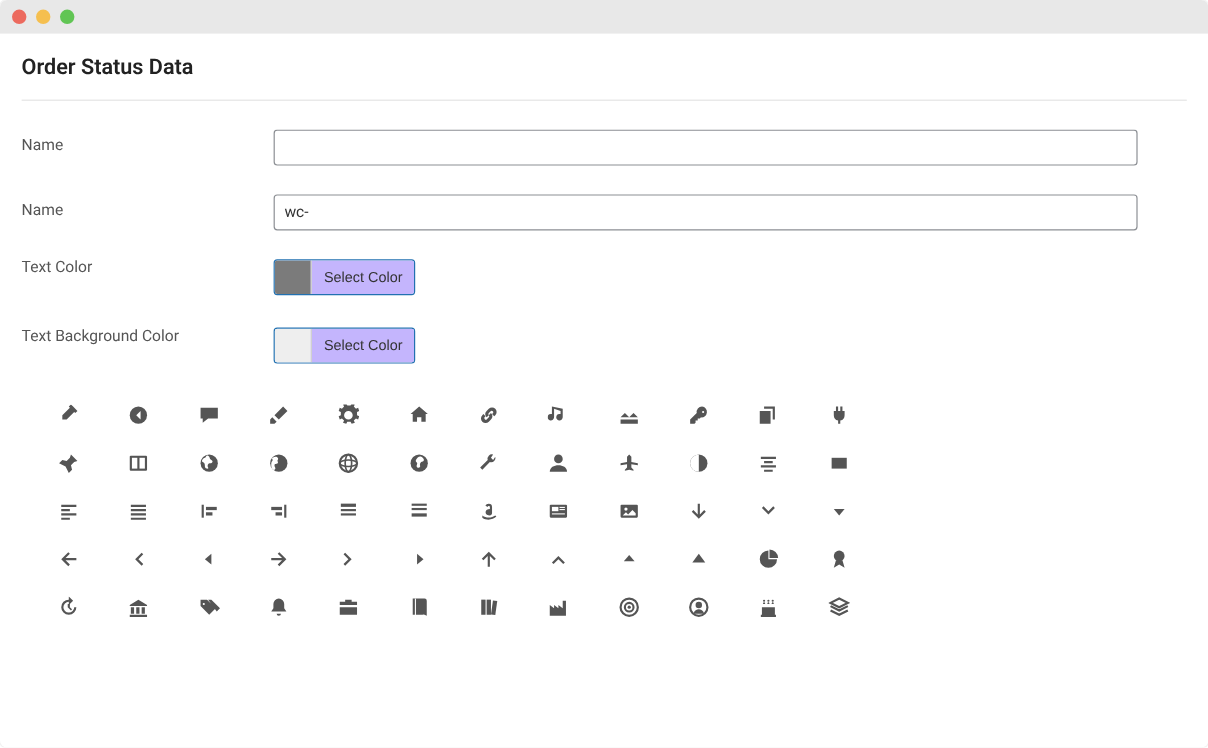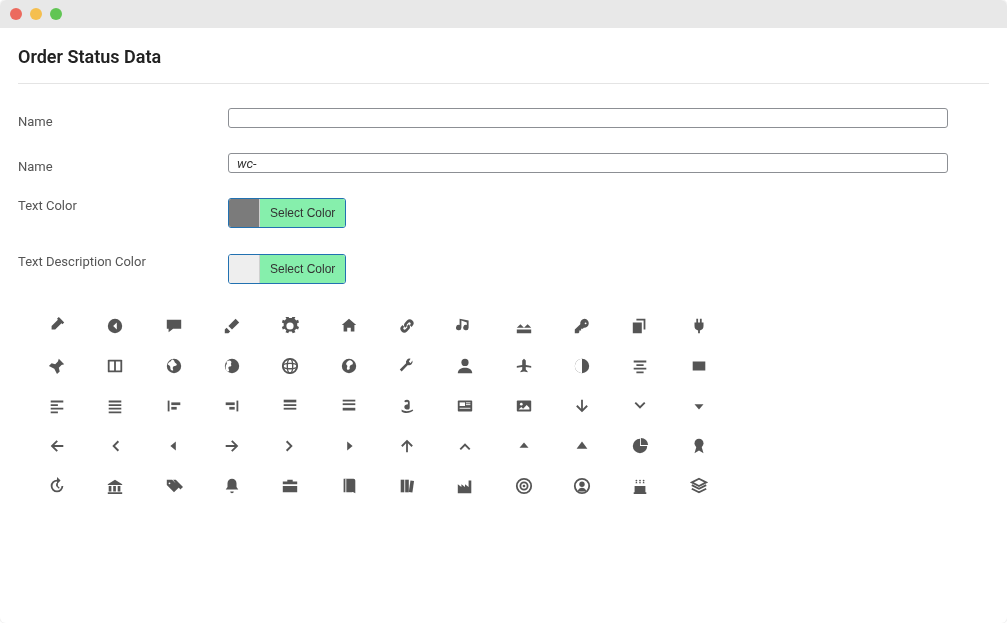--- a/index.html
+++ b/index.html
@@ -71,38 +71,38 @@
   input[type=text], textarea {
     width: 100%;
     border: 1px solid #8c8f94;
     border-radius: 3px;
     padding: 5px 8px;
     font-size: 13px;
     font-family: inherit;
     background: #fff;
     color: #333;
   }
-  input[type=text] { height: 20px; font-style: italic; }
+  input[type=text] { height: 30px; }
   textarea { height: 44px; resize: both; }
 
   .color-picker {
     display: inline-flex;
     border: 1px solid #2271b1;
     border-radius: 3px;
     overflow: hidden;
     align-items: stretch;
   }
   .color-swatch {
     width: 30px;
     background: #888;
   }
   .select-color-btn {
     padding: 0 10px;
     font-size: 12px;
-    background: #86efac;
+    background: #c4b5fd;
     border: none;
     border-left: 1px solid #d0d0d0;
     cursor: pointer;
     color: #333;
     display: flex;
     align-items: center;
     height: 28px;
   }
 
   .icon-row {
@@ -180,21 +180,21 @@
         <div class="label" style="padding-top:0">Text Color</div>
         <div class="field">
           <div class="color-picker">
             <div class="color-swatch" style="background:#7b7b7b"></div>
             <button class="select-color-btn">Select Color</button>
           </div>
         </div>
       </div>
 
       <div class="row align-center">
-        <div class="label" style="padding-top:0">Text Description Color</div>
+        <div class="label" style="padding-top:0">Text Background Color</div>
         <div class="field">
           <div class="color-picker">
             <div class="color-swatch" style="background:#eeeeee"></div>
             <button class="select-color-btn">Select Color</button>
           </div>
         </div>
       </div>
 
       <div class="icon-row">
         <div class="icon-grid-wrap">

